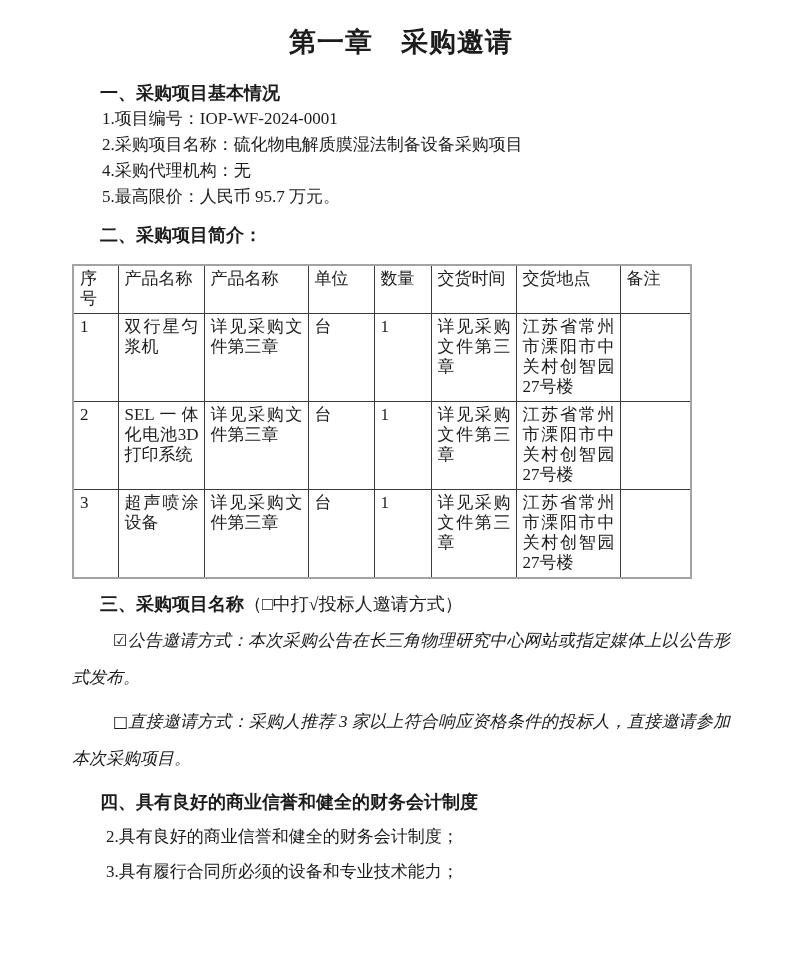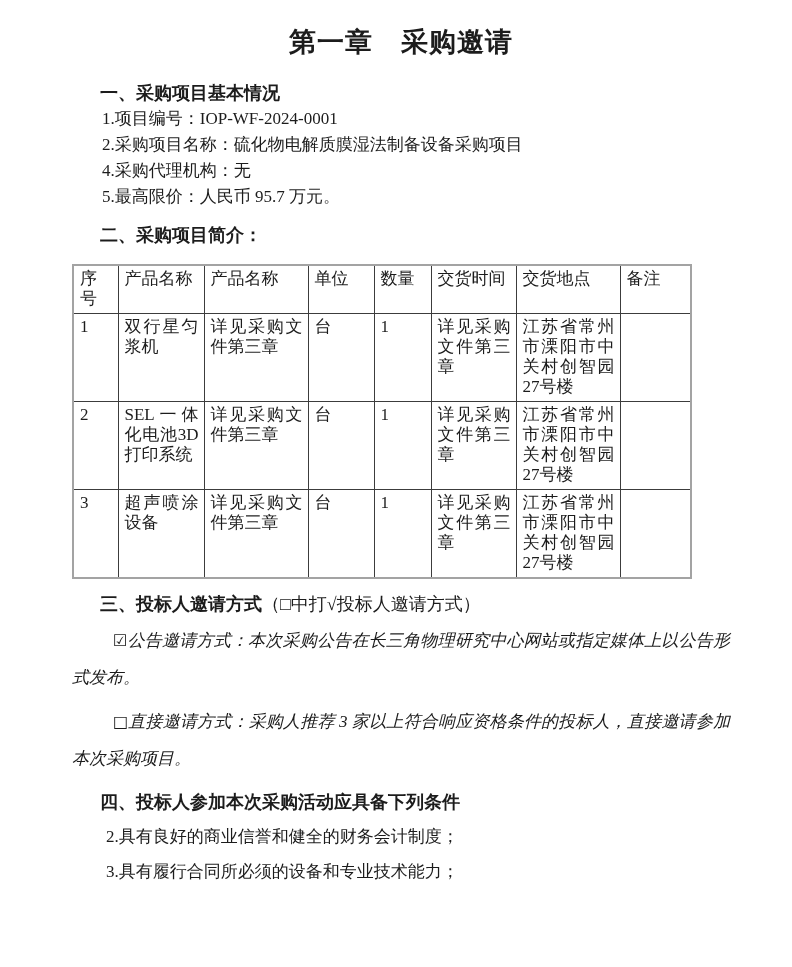--- a/index.html
+++ b/index.html
@@ -139,23 +139,23 @@
         <td class="just">详见采购文件第三章</td>
         <td>台</td>
         <td>1</td>
         <td class="just">详见采购文件第三章</td>
         <td class="just">江苏省常州市溧阳市中关村创智园27号楼</td>
         <td></td>
       </tr>
     </tbody>
   </table>
 
-  <h2 class="sec-heading mt-md"><span>三、投标人邀请方式</span><span class="note">（□中打√投标人邀请方式）</span></h2>
+  <h2 class="sec-heading mt-md"><span>三、采购项目名称</span><span class="note">（□中打√投标人邀请方式）</span></h2>
 
   <p class="para"><span class="cbx">☑</span><span>公告邀请方式：本次采购公告在长三角物理研究中心网站或指定媒体上以公告形式发布。</span></p>
 
   <p class="para"><span class="cbx">□</span><span>直接邀请方式：采购人推荐 3 家以上符合响应资格条件的投标人，直接邀请参加本次采购项目。</span></p>
 
-  <h2 class="sec-heading mt-md">四、投标人参加本次采购活动应具备下列条件</h2>
+  <h2 class="sec-heading mt-md">四、具有良好的商业信誉和健全的财务会计制度</h2>
   <p class="cond-item">2.具有良好的商业信誉和健全的财务会计制度；</p>
   <p class="cond-item">3.具有履行合同所必须的设备和专业技术能力；</p>
 
 </div>
 
 </body></html>

